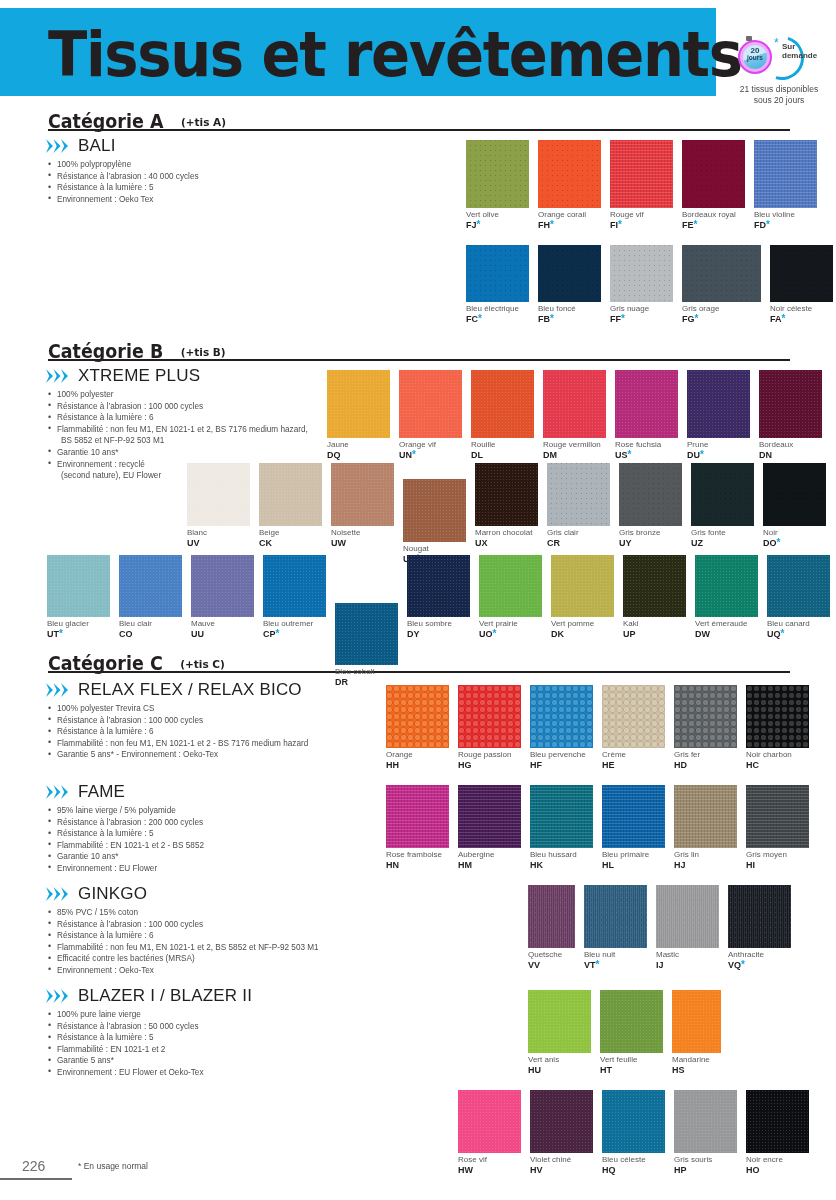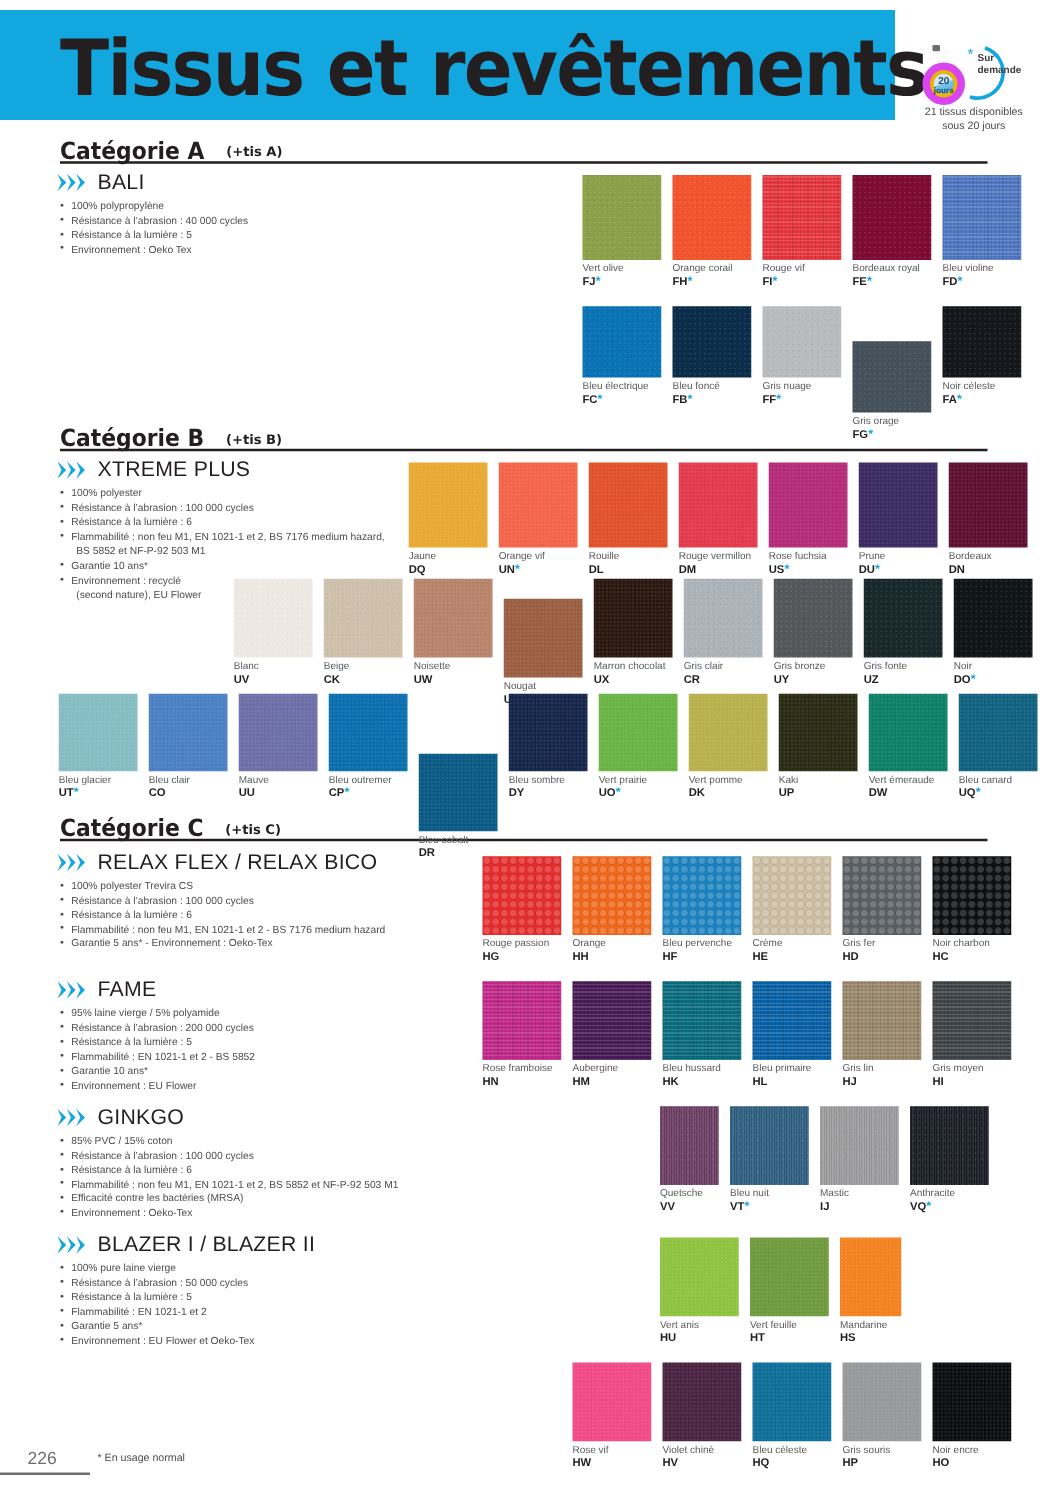--- a/index.html
+++ b/index.html
@@ -27,23 +27,23 @@
     transform:scaleX(0.93);
     transform-origin:left center;
     white-space:nowrap;
   }
 
   .badge {
     position:absolute; left:726px; top:34px; width:106px;
   }
   .badge-graphic { position:relative; height:48px; }
   .watch {
-    position:absolute; left:12px; top:16px; width:34px; height:34px;
-    border:6px solid #d946ef; border-radius:50%;
-    background:#eab308;
+    position:absolute; left:12px; top:6px; width:34px; height:34px;
+    border:2px solid #d946ef; border-radius:50%;
+    background:#f0abfc;
   }
   .watch-inner {
     position:absolute; left:3px; top:3px; right:3px; bottom:3px;
     border-radius:50%;
     background:linear-gradient(160deg,#cfe9f7 0%,#cfe9f7 48%,#7fc6ea 48%,#45b0e0 100%);
   }
   .watch-text {
     position:absolute; left:0; top:5px; width:100%;
     text-align:center; font-size:6.5px; line-height:7px;
     font-weight:bold; color:#1a4a66;
@@ -383,21 +383,21 @@
         <div class="sw-name">Bleu foncé</div>
         <div class="sw-code">FB<span class="star">*</span></div>
       </div>
       <div class="sw-cell" style="width: 63px;">
         <div class="sw-chip" style="height: 57px; background: rgb(185, 188, 190);">
           <div class="sw-tex tex-speck"></div>
         </div>
         <div class="sw-name">Gris nuage</div>
         <div class="sw-code">FF<span class="star">*</span></div>
       </div>
-      <div class="sw-cell" style="width: 63px; margin-top: 28px;">
+      <div class="sw-cell" style="width: 79px;">
         <div class="sw-chip" style="height: 57px; background: rgb(68, 80, 90);">
           <div class="sw-tex tex-speck"></div>
         </div>
         <div class="sw-name">Gris orage</div>
         <div class="sw-code">FG<span class="star">*</span></div>
       </div>
       <div class="sw-cell" style="width: 63px;">
         <div class="sw-chip" style="height: 57px; background: rgb(20, 23, 28);">
           <div class="sw-tex tex-speck"></div>
         </div>
@@ -595,32 +595,32 @@
       <div class="sw-cell" style="width: 63px;">
         <div class="sw-chip" style="height: 62px; background: rgb(17, 98, 129);">
           <div class="sw-tex tex-felt"></div>
         </div>
         <div class="sw-name">Bleu canard</div>
         <div class="sw-code">UQ<span class="star">*</span></div>
       </div>
     </div>
     <div class="swatch-row" style="left: 386px; top: 685px; gap: 9px;">
       <div class="sw-cell" style="width: 63px;">
+        <div class="sw-chip" style="height: 63px; background: rgb(241, 102, 26);">
+          <div class="sw-tex tex-dot"></div>
+        </div>
+        <div class="sw-name">Orange</div>
+        <div class="sw-code">HH</div>
+      </div>
+      <div class="sw-cell" style="width: 63px;">
         <div class="sw-chip" style="height: 63px; background: rgb(230, 43, 43);">
           <div class="sw-tex tex-dot"></div>
         </div>
         <div class="sw-name">Rouge passion</div>
         <div class="sw-code">HG</div>
-      </div>
-      <div class="sw-cell" style="width: 63px;">
-        <div class="sw-chip" style="height: 63px; background: rgb(241, 102, 26);">
-          <div class="sw-tex tex-dot"></div>
-        </div>
-        <div class="sw-name">Orange</div>
-        <div class="sw-code">HH</div>
       </div>
       <div class="sw-cell" style="width: 63px;">
         <div class="sw-chip" style="height: 63px; background: rgb(27, 130, 193);">
           <div class="sw-tex tex-dot"></div>
         </div>
         <div class="sw-name">Bleu pervenche</div>
         <div class="sw-code">HF</div>
       </div>
       <div class="sw-cell" style="width: 63px;">
         <div class="sw-chip" style="height: 63px; background: rgb(205, 191, 163);">

